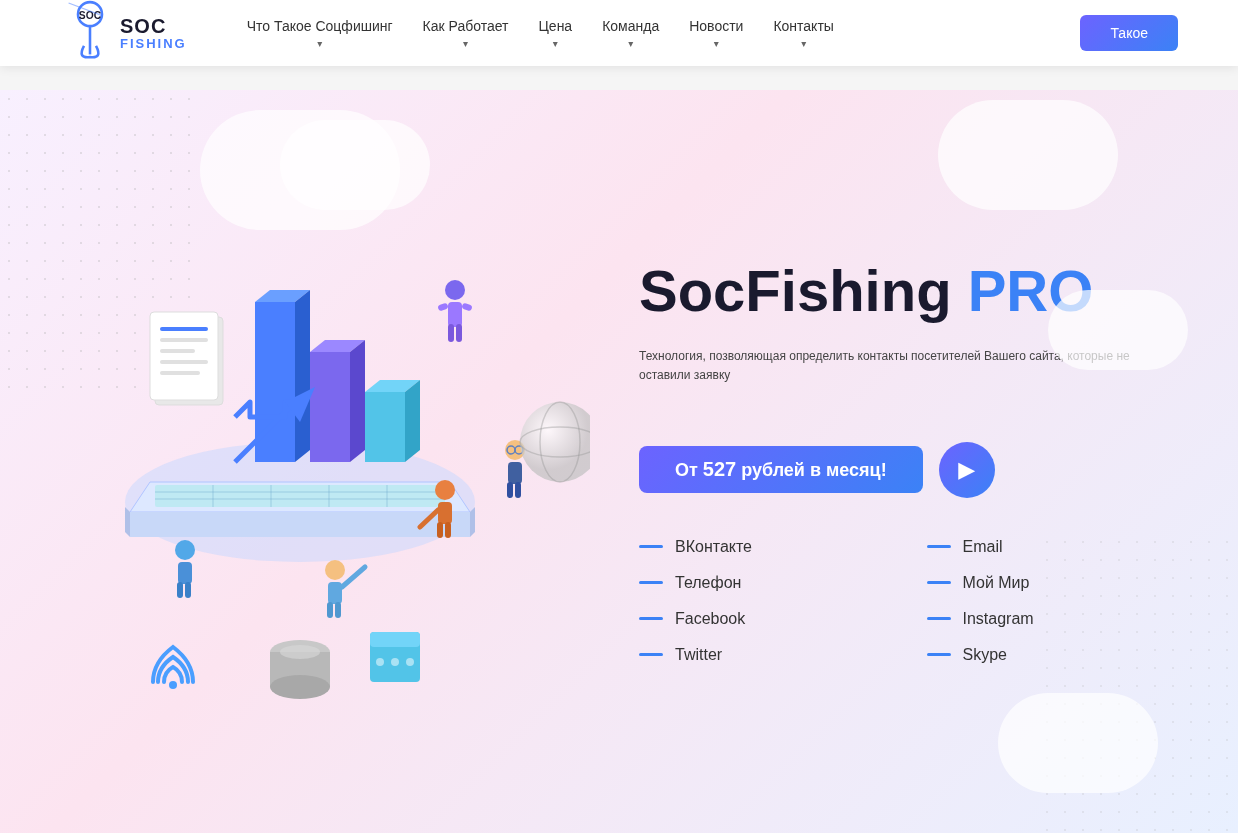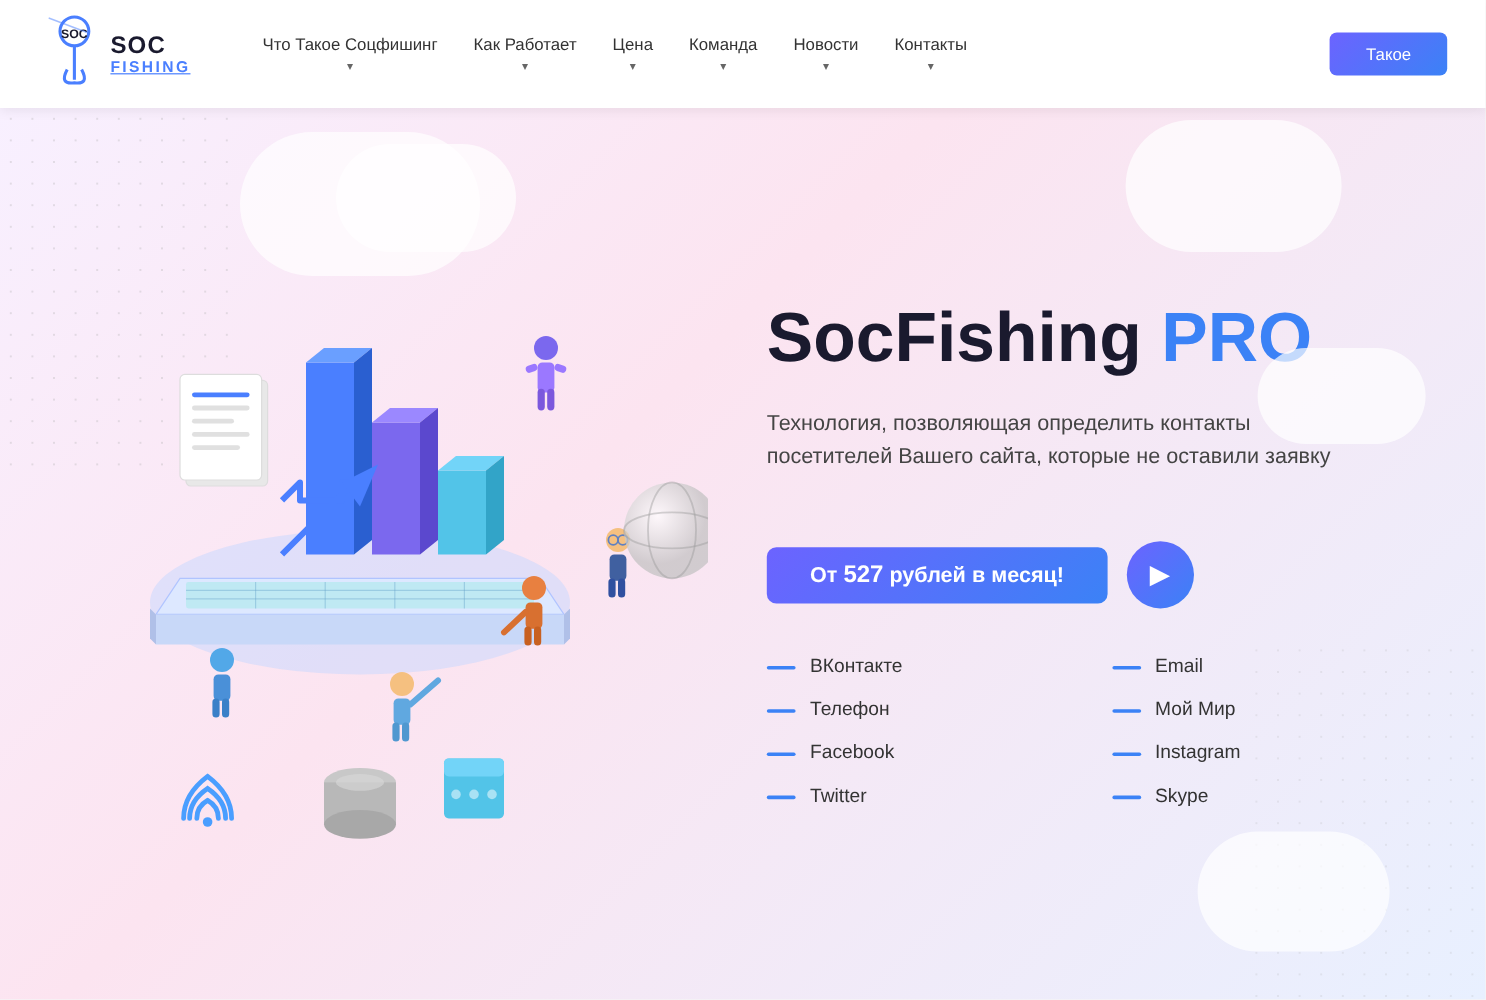--- a/index.html
+++ b/index.html
@@ -13,22 +13,22 @@
     }
 
     
     header {
       position: fixed;
       top: 0; left: 0; right: 0;
       z-index: 100;
       background: #fff;
       display: flex;
       align-items: center;
-      padding: 0 32px;
-      height: 90px;
+      padding: 0 60px;
+      height: 66px;
       box-shadow: 0 2px 10px rgba(0,0,0,0.08);
     }
 
     .logo-wrap {
       display: flex;
       align-items: center;
       gap: 0;
       margin-right: 60px;
       text-decoration: none;
     }
@@ -141,21 +141,21 @@
       color: #1a1a2e;
       line-height: 1.1;
       margin-bottom: 24px;
     }
 
     .hero-title .pro {
       color: #3b82f6;
     }
 
     .hero-subtitle {
-      font-size: 18px;
+      font-size: 12px;
       color: #444;
       line-height: 1.6;
       margin-bottom: 56px;
       max-width: 500px;
     }
 
     .cta-row {
       display: flex;
       align-items: center;
       gap: 16px;
@@ -233,21 +233,21 @@
       <circle cx="35" cy="18" r="14" fill="none" stroke="#4a7fff" stroke-width="3"></circle>
       <line x1="35" y1="32" x2="35" y2="65" stroke="#4a7fff" stroke-width="3"></line>
       <path d="M28 55 Q20 70 35 68 Q50 70 42 55" fill="none" stroke="#4a7fff" stroke-width="3"></path>
 
       <text x="22" y="24" font-size="12" font-weight="700" fill="#1a1a2e" font-family="Arial">SOC</text>
 
       <line x1="10" y1="5" x2="50" y2="20" stroke="#4a7fff" stroke-width="1.5" opacity="0.5"></line>
     </svg>
     <div style="display:flex;flex-direction:column;line-height:1.1;">
       <span style="font-size:20px;font-weight:800;color:#1a1a2e;letter-spacing:1px;">SOC</span>
-      <span style="font-size:13px;font-weight:600;color:#4a7fff;letter-spacing:2px;text-decoration:underline;">FISHING</span>
+      <span style="font-size:13px;font-weight:600;color:#4a7fff;letter-spacing:2px;">FISHING</span>
     </div>
   </a>
 
   <nav>
     <a href="#">
       <span>Что Такое Соцфишинг</span>
       <span class="chevron">▾</span>
     </a>
     <a href="#">
       <span>Как Работает</span>

